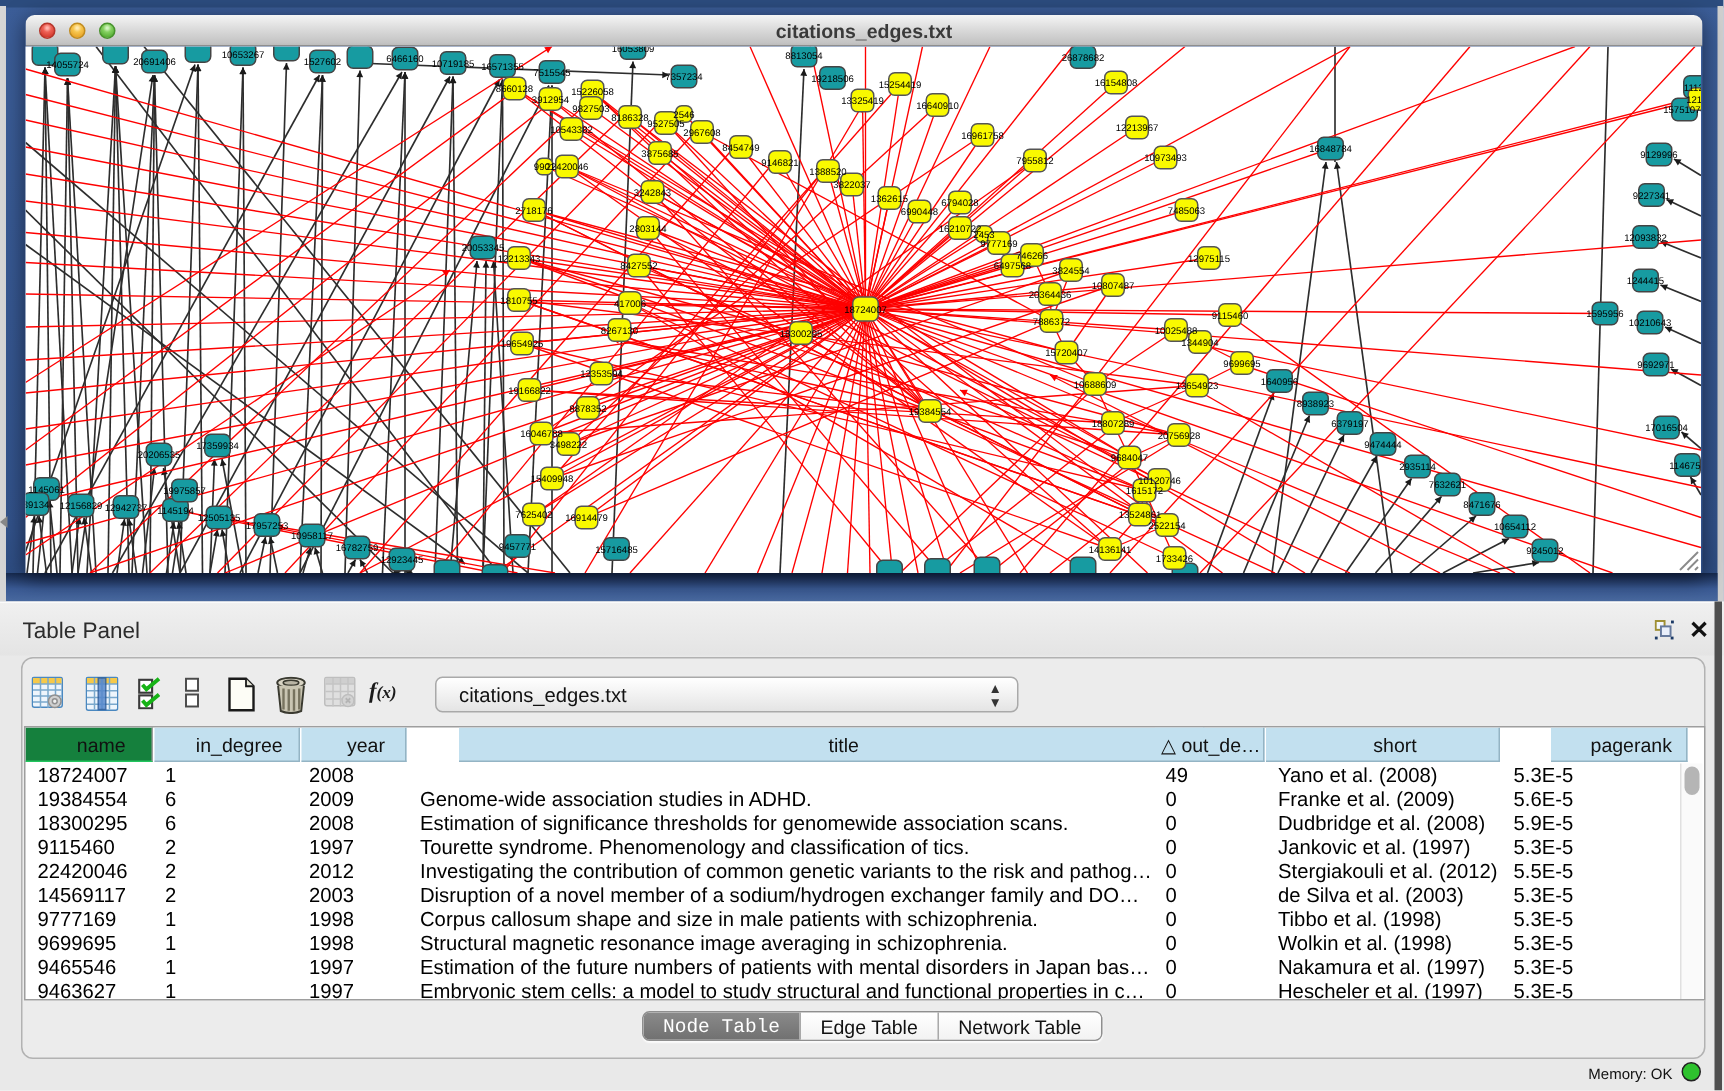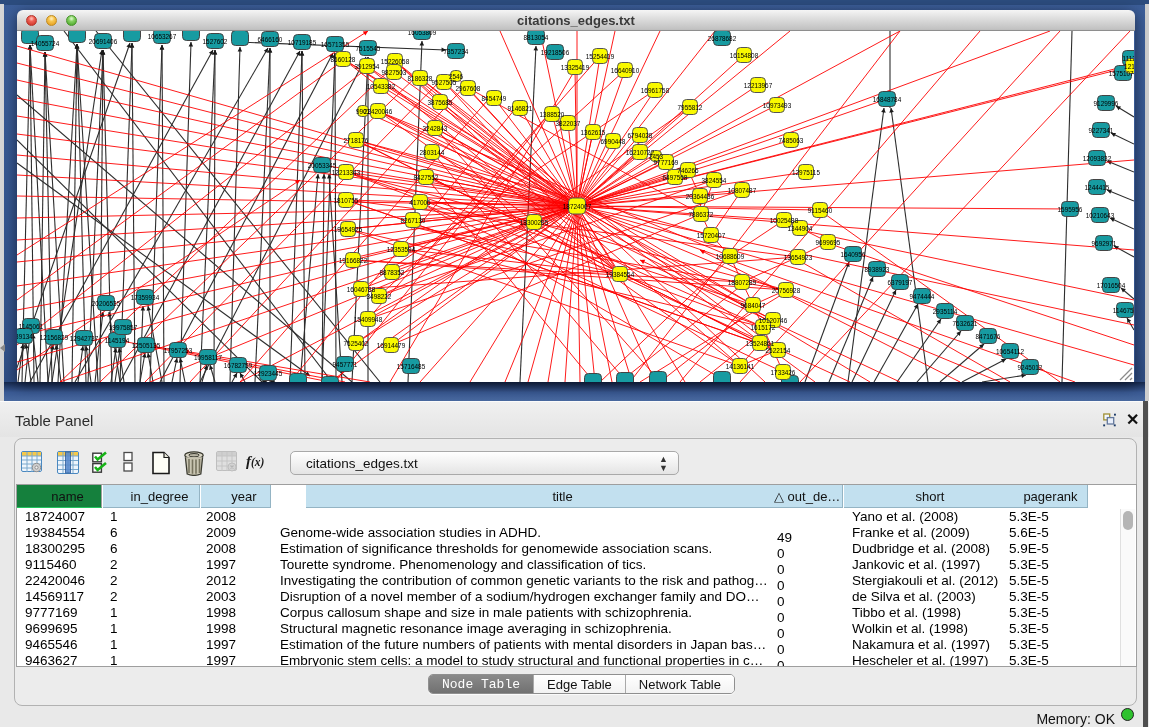--- a/index.html
+++ b/index.html
@@ -50,35 +50,35 @@
 #tbl { position:absolute; left:1px; top:45px; width:1121px; height:183px; background:#fff;
   border:1px solid #9e9e9e; overflow:hidden; }
 #thead { position:absolute; left:0; top:0; width:1075px; height:23px; font-size:13px; color:#111; }
 #thead .th { position:absolute; top:0; height:23px; line-height:23px; text-align:center; text-indent:17px; white-space:nowrap; overflow:hidden;
   background:#c2e0ef; border-right:1px solid #94b4c4; border-bottom:1px solid #94b4c4; }
 #thead .thg { background:#15803d; border-right:1px solid #9e9e9e; border-bottom:1px solid #22c55e; }
 #tbody { position:absolute; left:0; top:24px; width:1075px; }
 .tr { position:relative; height:16px; font-size:13.5px; line-height:16px; color:#000; white-space:nowrap; }
 .tr div { position:absolute; top:0px; }
 .c1 { left:8px; } .c2 { left:93px; } .c3 { left:189px; } .c4 { left:263px; width:492px; overflow:hidden; }
-.c5 { left:760px;margin-top:21px; } .c6 { left:835px; } .c7 { left:992px; }
+.c5 { left:760px; } .c6 { left:835px; } .c7 { left:992px; }
 
 #sb { position:absolute; left:1103px; top:24px; width:15px; height:158px; background:#fafafa;
   border-left:1px solid #e0e0e0; }
 #sb .thumb { position:absolute; left:2px; top:2px; width:10px; height:19px; background:#b5b5b5; border-radius:5px; }
 
 #tabs { position:absolute; left:428px; top:273px; height:20px; display:flex;
   border:1px solid #8f8f8f; border-radius:5px; overflow:hidden;
   box-shadow:0 1px 1px rgba(255,255,255,0.8), inset 0 0 0 0 #fff; }
 .tab { height:20px; line-height:19px; font-size:13px; padding:0 13px; background:linear-gradient(#ffffff,#f1f1f1); color:#111; }
 .tab.sel { background:linear-gradient(#8a8a8a,#6e6e6e); color:#fff;font-family:Liberation Mono, monospace; }
 .tab + .tab { border-left:1px solid #a9a9a9; }
 
 #status { position:absolute; left:0px; top:299px; width:1143px; height:27px; }
-#status .mem { position:absolute; right:28px; top:11px; font-size:14px; color:#111; }
+#status .mem { position:absolute; right:28px; top:11px; font-size:10px; color:#111; }
 #status .dot { position:absolute; right:9px; top:8px; width:13px; height:13px; border-radius:50%;
   background:#2ec22e; border:1.5px solid #222; }
 </style>
 </head>
 <body>
 <div id="page">
   <div id="desktop">
     <div class="topstrip"></div>
     <div class="leftstrip"></div>
     <div class="rightstrip"></div>
@@ -940,21 +940,21 @@
         </div>
       </div>
       <div id="tbl">
         <div id="thead">
           <div class="th thg" style="left:0; width:85px;">name</div>
           <div class="th" style="left:86px; width:97px;">in_degree</div>
           <div class="th" style="left:184px; width:70px;">year</div>
           <div class="th" style="left:257px; width:497px;margin-left:32px;">title</div>
           <div class="th" style="left:753px; width:73px; text-indent:4px; text-align:left;">△ out_de…</div>
           <div class="th" style="left:827px; width:156px;">short</div>
-          <div class="th" style="left:980px; width:91px;">pagerank</div>
+          <div class="th" style="left:1017px; width:91px;">pagerank</div>
         </div>
         <div id="tbody">
 <div class="tr">
               <div class="c1">18724007</div>
               <div class="c2">1</div>
               <div class="c3">2008</div>
               <div class="c5">49</div>
               <div class="c6">Yano et al. (2008)</div>
               <div class="c7">5.3E-5</div>
             </div>

